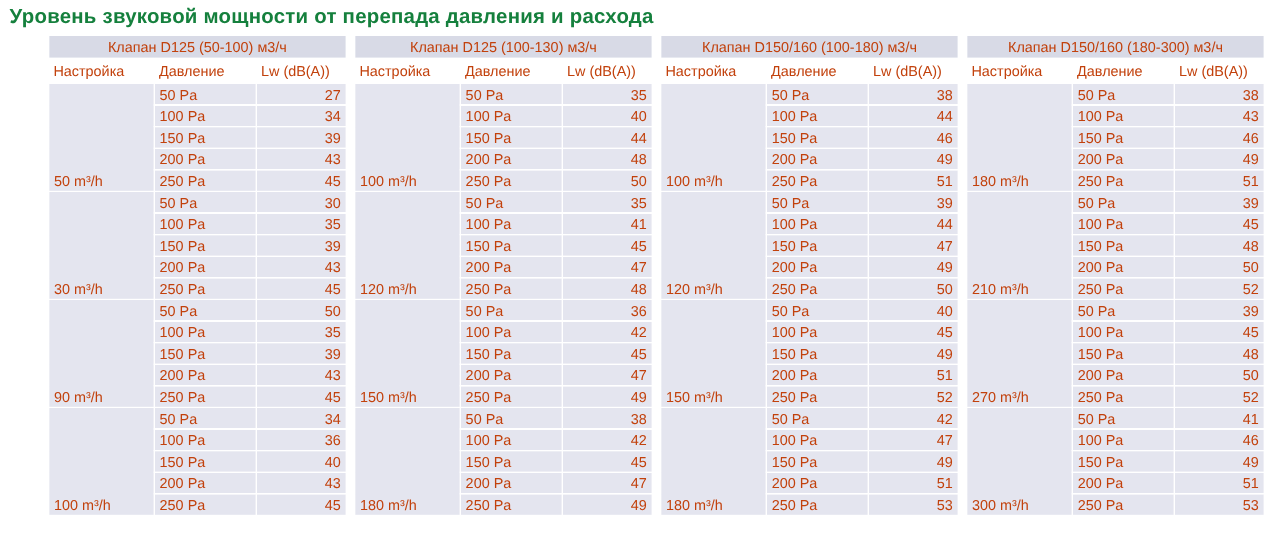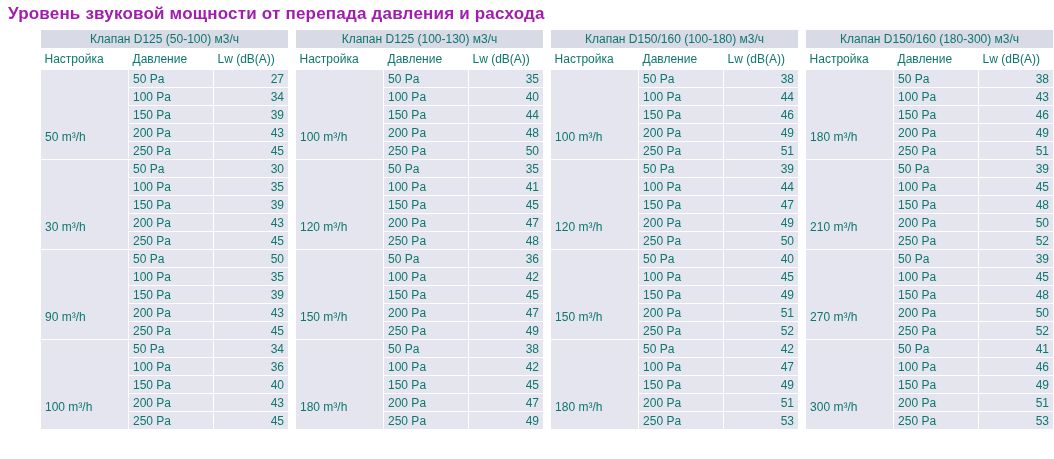--- a/index.html
+++ b/index.html
@@ -1,47 +1,47 @@
 <!DOCTYPE html>
 <html><head>
 <meta charset="utf-8">
 <style>
   html,body { margin:0; padding:0; }
   body {
     width:1054px; height:459px; background:#ffffff; overflow:hidden;
     font-family:"Liberation Sans", sans-serif;
   }
   .page-title {
-    color:#a21caf; font-weight:bold; font-size:17px; line-height:22px;
+    color:#15803d; font-weight:bold; font-size:17px; line-height:22px;
     padding:3px 0 0 8px; letter-spacing:0.2px;
   }
   .tables {
     display:flex; gap:6px; margin:4px 0 0 40px;
   }
   table.valve-table {
     border-collapse:collapse; table-layout:fixed; width:248px;
-    font-size:12px; color:#0f766e;
+    font-size:12px; color:#c2410c;
   }
   col.c-setting  { width:88px; }
   col.c-pressure { width:85px; }
   col.c-lw       { width:75px; }
   th, td {
     font-weight:normal; height:17px; padding:0 4px;
     overflow:hidden; white-space:nowrap; text-align:left;
   }
   th.t-title {
     background:#d8dae6; text-align:center; height:18px;
     border:1px solid #ffffff;
   }
   th.col-h { background:#ffffff; height:20px; }
   td {
     background:#e4e5ef; border:1px solid #ffffff;
   }
   td.lw-cell { text-align:right; }
-  td.setting-cell { vertical-align:bottom; padding-bottom:15px;margin-top:24px; }
+  td.setting-cell { vertical-align:bottom; padding-bottom:1px;margin-top:24px; }
 </style>
 </head>
 <body>
 
 <div class="page-title">
   <div>Уровень звуковой мощности от перепада давления и расхода</div>
 </div>
 
 <div class="tables" id="tables-container">
   <table class="valve-table">

